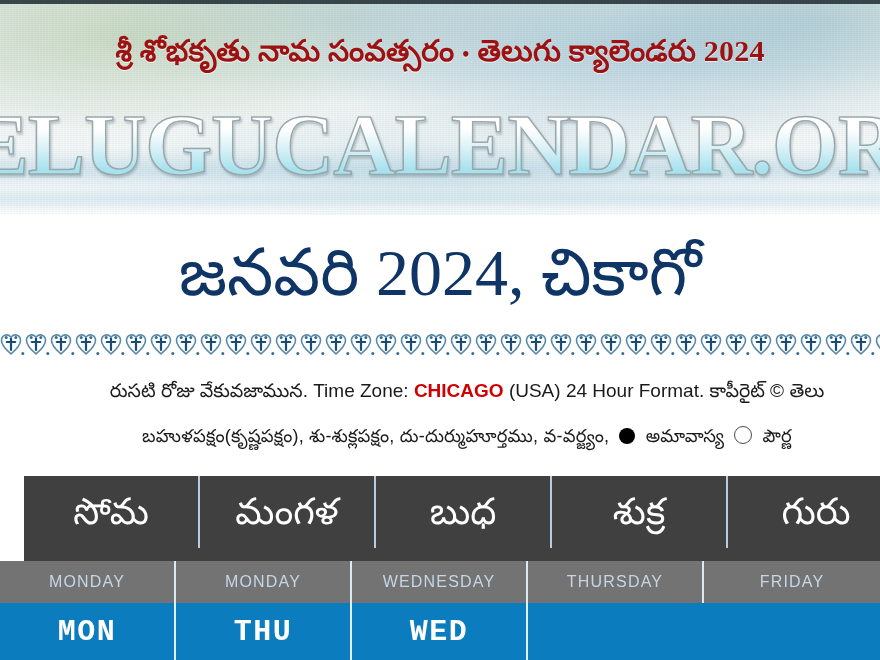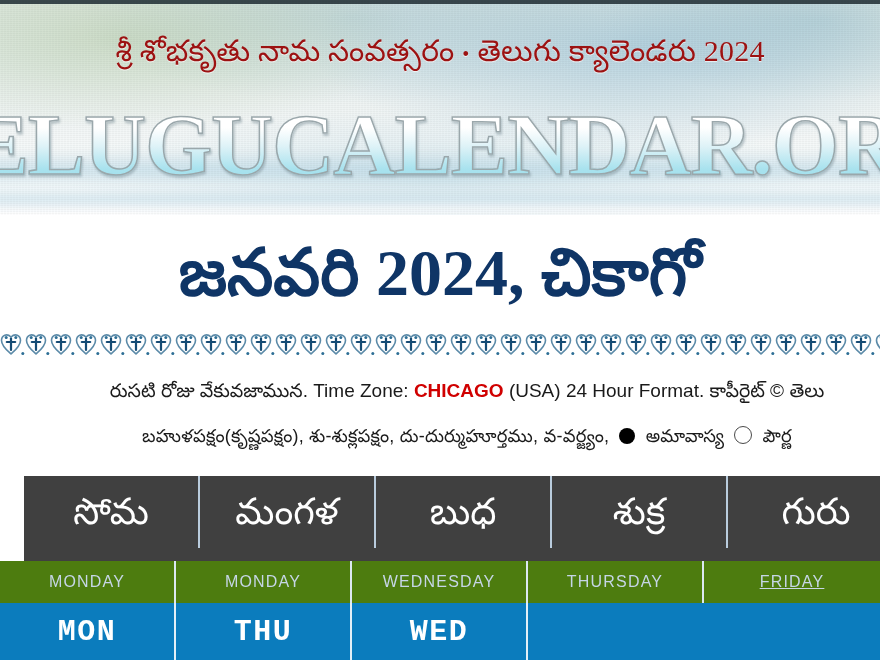--- a/index.html
+++ b/index.html
@@ -66,21 +66,21 @@
 
   
   .year-line {
     position: absolute;
     left: 0; top: 34px;
     width: 880px;
     text-align: center;
     color: #9c1212;
     font-family: "Liberation Serif", "DejaVu Serif", serif;
     font-size: 30px;
-    font-weight: 400;
+    font-weight: 700;
     letter-spacing: .2px;
     white-space: nowrap;
     text-shadow: 0 1px 0 rgba(255,255,255,0.65);
   }
   .year-line .dot {
     color: #9c1212;
     font-size: 20px;
     vertical-align: middle;
     padding: 0 8px;
   }
@@ -112,21 +112,21 @@
   .month-title {
     position: absolute;
     left: 0; top: 218px;
     width: 880px;
     height: 110px;
     text-align: center;
     line-height: 110px;
     color: #0f3566;
     font-family: "Liberation Serif", "DejaVu Serif", serif;
     font-size: 66px;
-    font-weight: 700;
+    font-weight: 400;
     letter-spacing: 0px;
     white-space: nowrap;
     background: #ffffff;
   }
 
   
   .ornament {
     position: absolute;
     left: 0; top: 332px;
     width: 880px;
@@ -202,32 +202,32 @@
     height: 72px;
     line-height: 72px;
     color: #ffffff;
     font-family: "Liberation Serif", "DejaVu Serif", serif;
     font-size: 37px;
     font-weight: 400;
     border-right: 2px solid #b9ccdd;
   }
   .row-telugu .head-cell:last-child { border-right: none; }
 
-  .row-english { height: 42px; background: #4d7c0f; }
+  .row-english { height: 42px; background: #737373; }
   .row-english .head-cell {
     height: 42px;
     line-height: 42px;
     color: #c6d6e6;
     font-family: "Liberation Sans", sans-serif;
     font-size: 16px;
     font-weight: 400;
     letter-spacing: 1.2px;
     border-right: 2px solid #dce8f2;
   }
-  .row-english .head-cell:last-child { border-right: none; text-decoration: underline; }
+  .row-english .head-cell:last-child { border-right: none; }
 
   .row-abbr { height: 58px; background: #0b7cbd; }
   .row-abbr .head-cell {
     height: 61px;
     line-height: 58px;
     color: #ffffff;
     font-family: Liberation Mono, monospace;
     font-size: 30px;
     font-weight: 700;
     letter-spacing: 1.5px;

